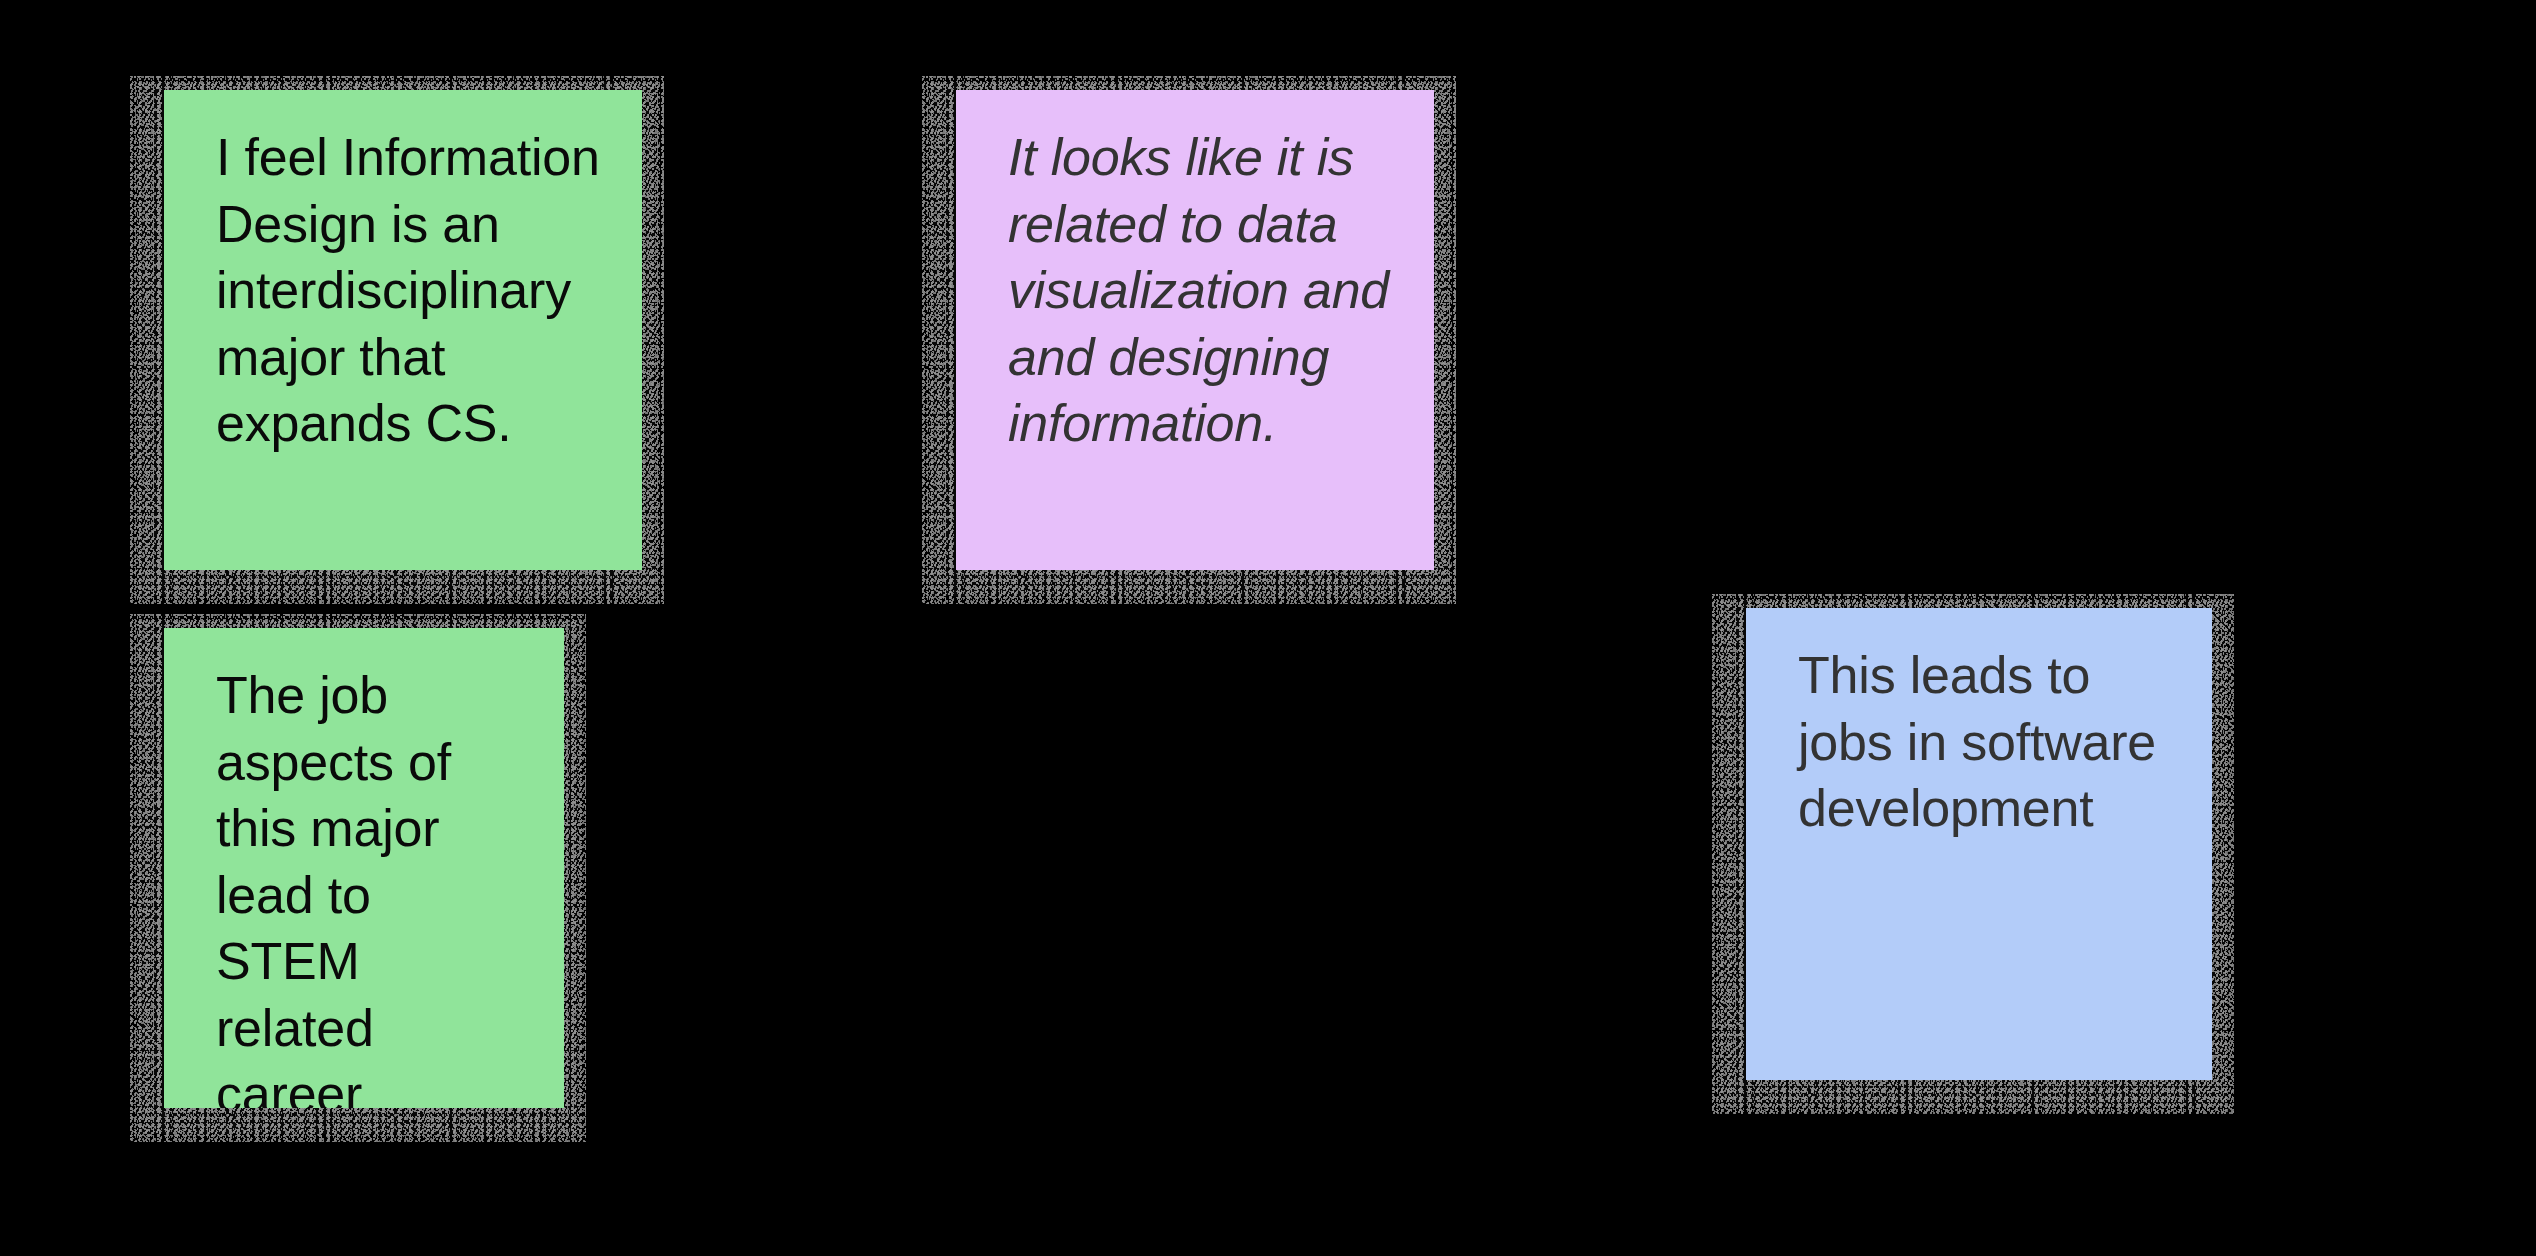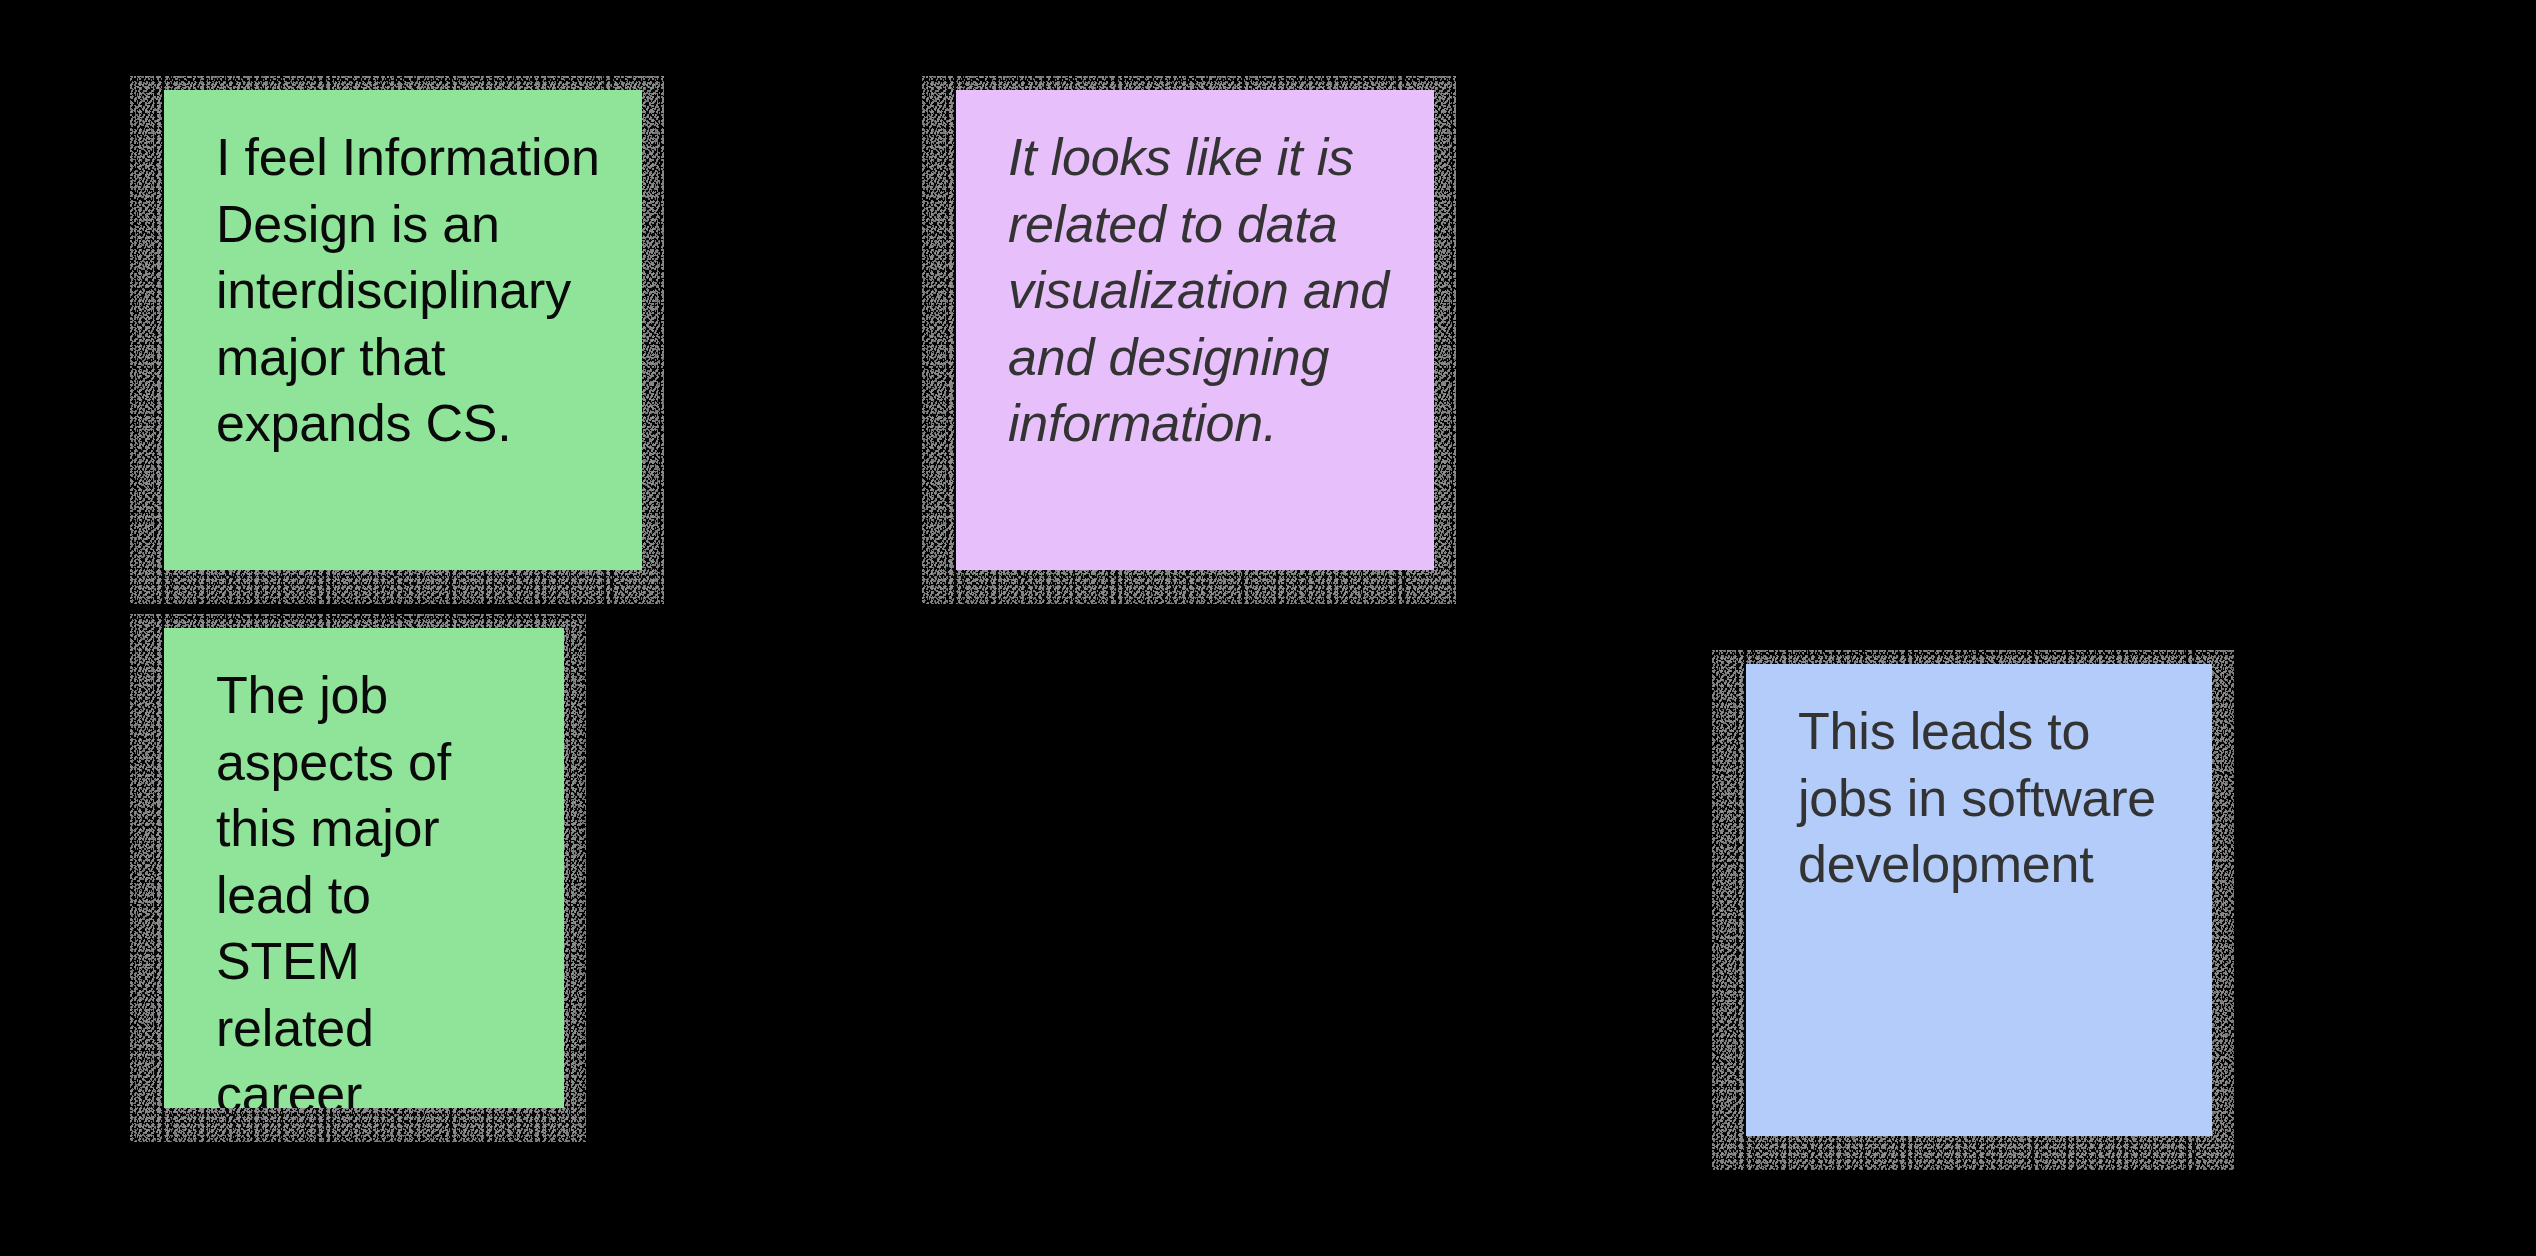--- a/index.html
+++ b/index.html
@@ -130,21 +130,21 @@
 
   <div class="note-wrap" style="left:156px; top:628px; width:400px; height:480px;">
     <div class="note-shadowmass"></div>
     <div class="note-grain"></div>
     <div class="note green">
       <p class="note-text">The job aspects of this major lead to STEM related career working in tech companies.</p>
     </div>
   </div>
 
 
-  <div class="note-wrap" style="left:1738px; top:664px; width:466px; height:472px;">
+  <div class="note-wrap" style="left:1738px; top:608px; width:466px; height:472px;">
     <div class="note-shadowmass"></div>
     <div class="note-grain"></div>
     <div class="note blue">
       <p class="note-text">This leads to jobs in software development</p>
     </div>
   </div>
 
 </div>
 
 </body></html>

